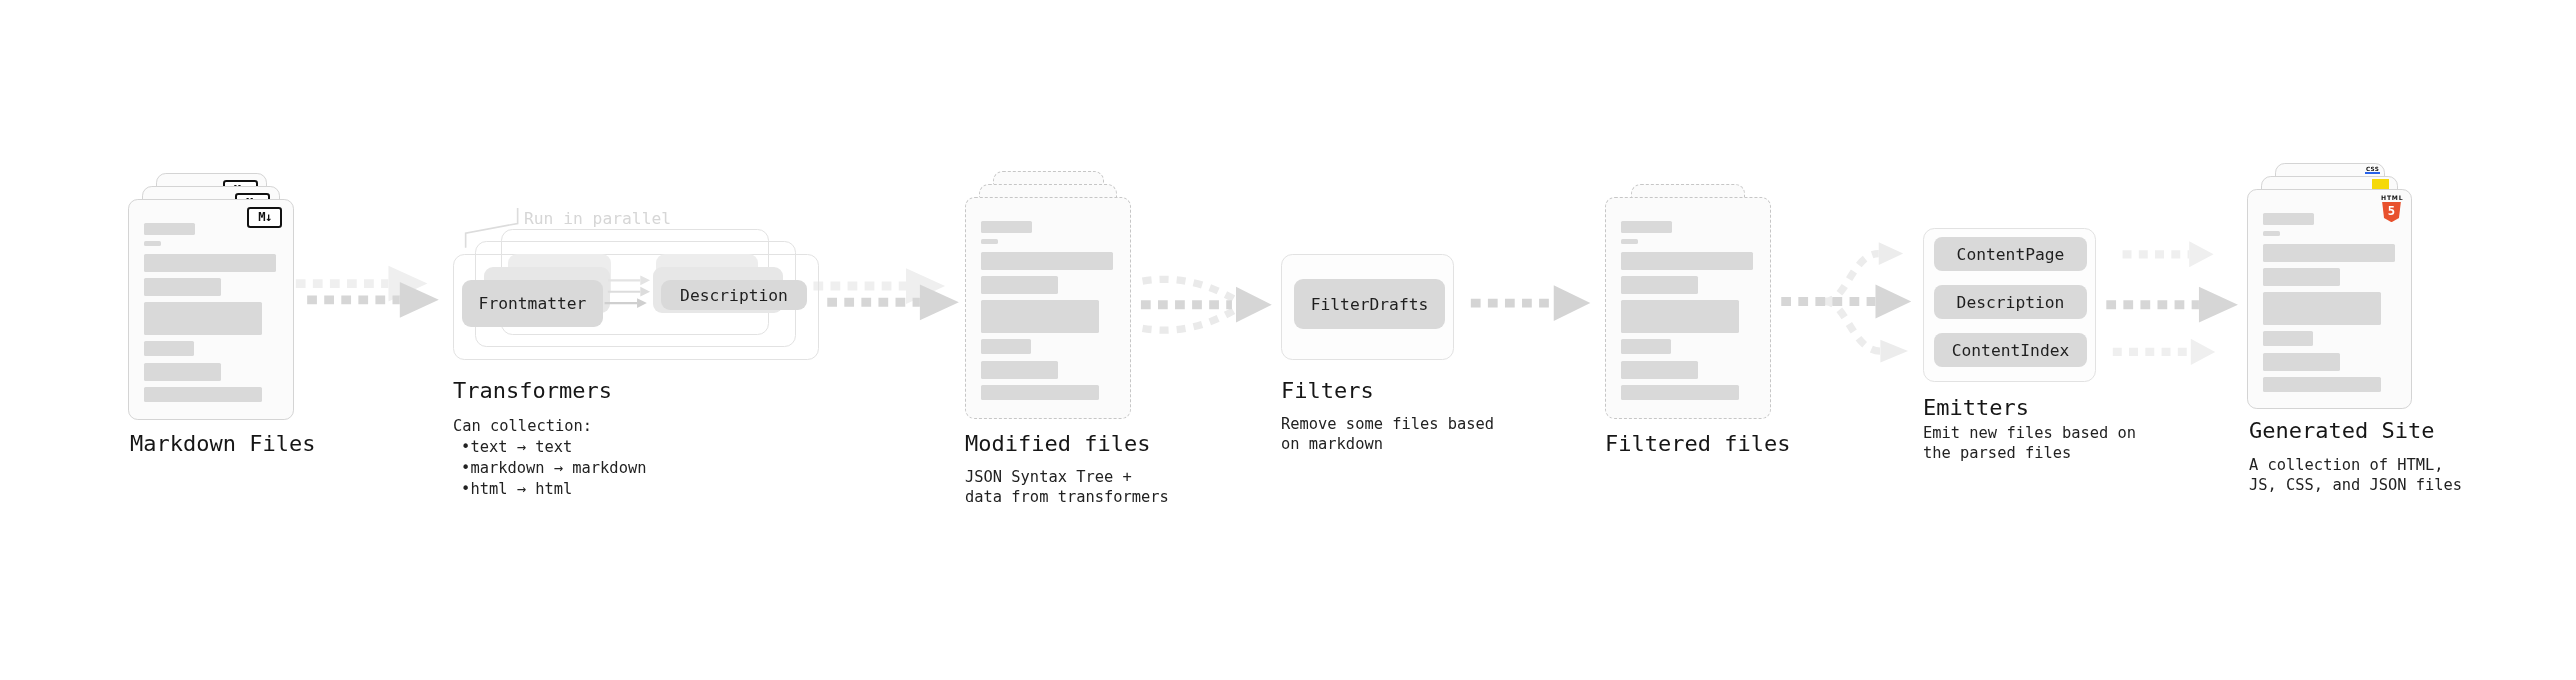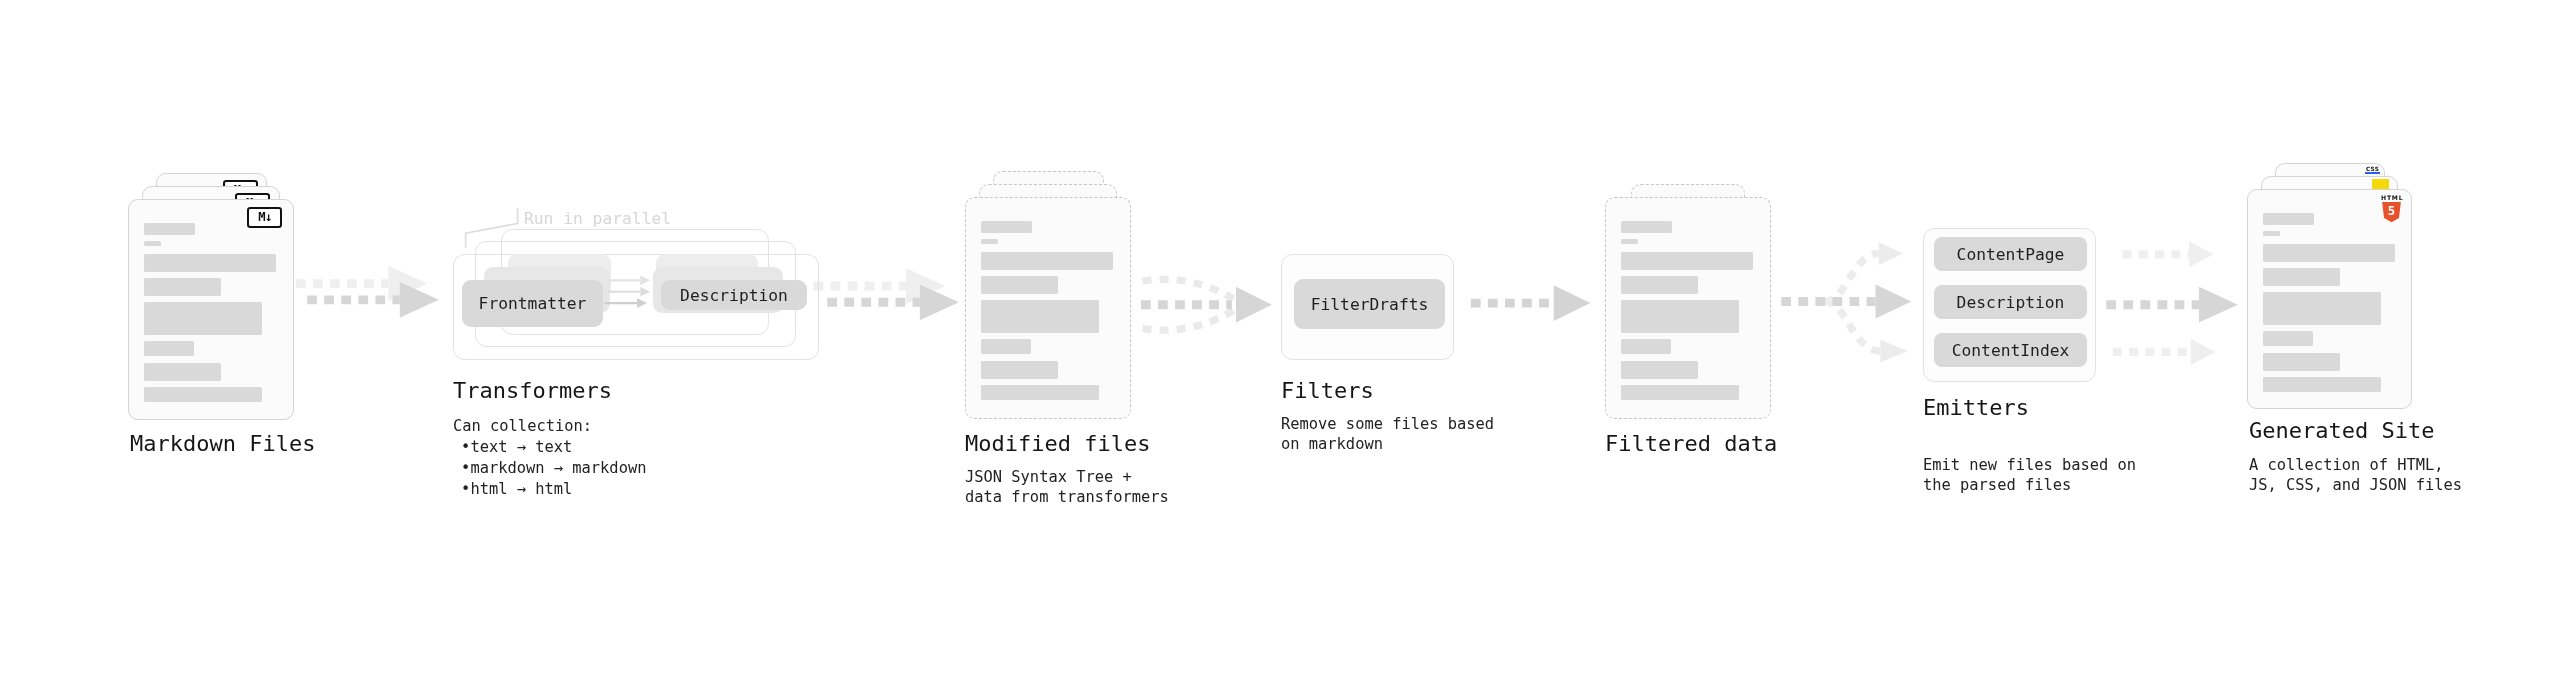--- a/index.html
+++ b/index.html
@@ -208,34 +208,34 @@
         <div class="bar" style="left: 15.4px; top: 23px; width: 51px; height: 12.2px;"></div>
         <div class="bar" style="left: 15.4px; top: 41px; width: 17px; height: 4.9px;"></div>
         <div class="bar" style="left: 15.4px; top: 54px; width: 132px; height: 18px;"></div>
         <div class="bar" style="left: 15.4px; top: 78px; width: 77px; height: 18px;"></div>
         <div class="bar" style="left: 15.4px; top: 102px; width: 118px; height: 32.5px;"></div>
         <div class="bar" style="left: 15.4px; top: 141px; width: 50px; height: 14.6px;"></div>
         <div class="bar" style="left: 15.4px; top: 163px; width: 77px; height: 18px;"></div>
         <div class="bar" style="left: 15.4px; top: 187px; width: 118px; height: 14.6px;"></div>
       </div>
   </div>
-  <div class="title" style="left:1605px;top:431px">Filtered data</div>
+  <div class="title" style="left:1605px;top:431px">Filtered files</div>
 
   <div class="obox opaque" style="left:1923px;top:228px;width:173px;height:154px"></div>
   <div class="pill" style="left:1934px;top:237px;width:153px;height:34px;border-radius:8.1px">
       <span>ContentPage</span>
     </div>
   <div class="pill" style="left:1934px;top:285px;width:153px;height:34px;border-radius:8.1px">
       <span>Description</span>
     </div>
   <div class="pill" style="left:1934px;top:333px;width:153px;height:34px;border-radius:8.1px">
       <span>ContentIndex</span>
     </div>
   <div class="title" style="left:1923px;top:395px">Emitters</div>
-  <div class="body" style="left:1923px;top:456px">
+  <div class="body" style="left:1923px;top:424px">
     <span class="ln">Emit new files based on</span>
     <span class="ln">the parsed files</span>
   </div>
 
   <div class="doc" style="left:2275px;top:163px;width:110px;height:81px">
     <div class="css-icon" style="right:4.1px;top:1.6px">
       <div class="css-word">CSS</div>
       <div class="css-bar"></div>
     </div>
   </div>

